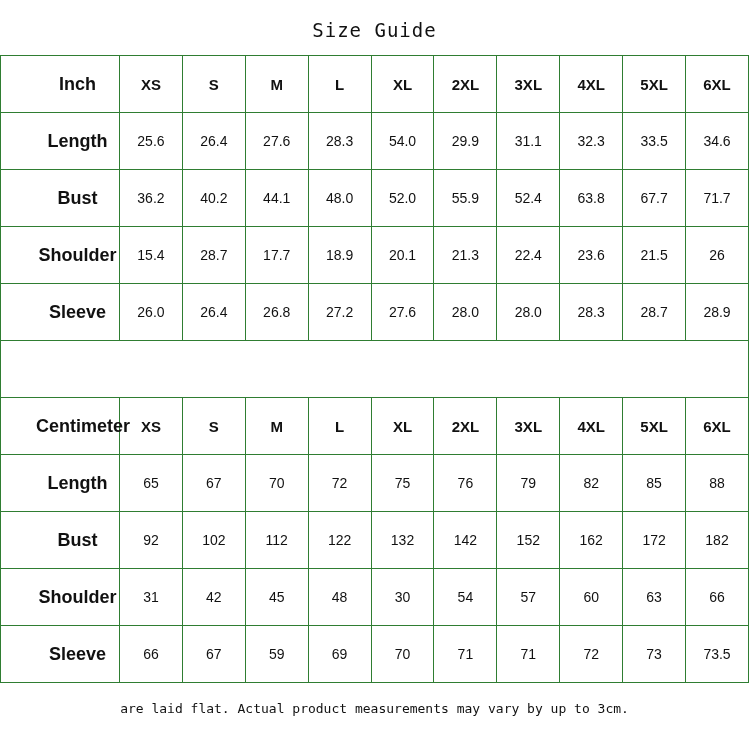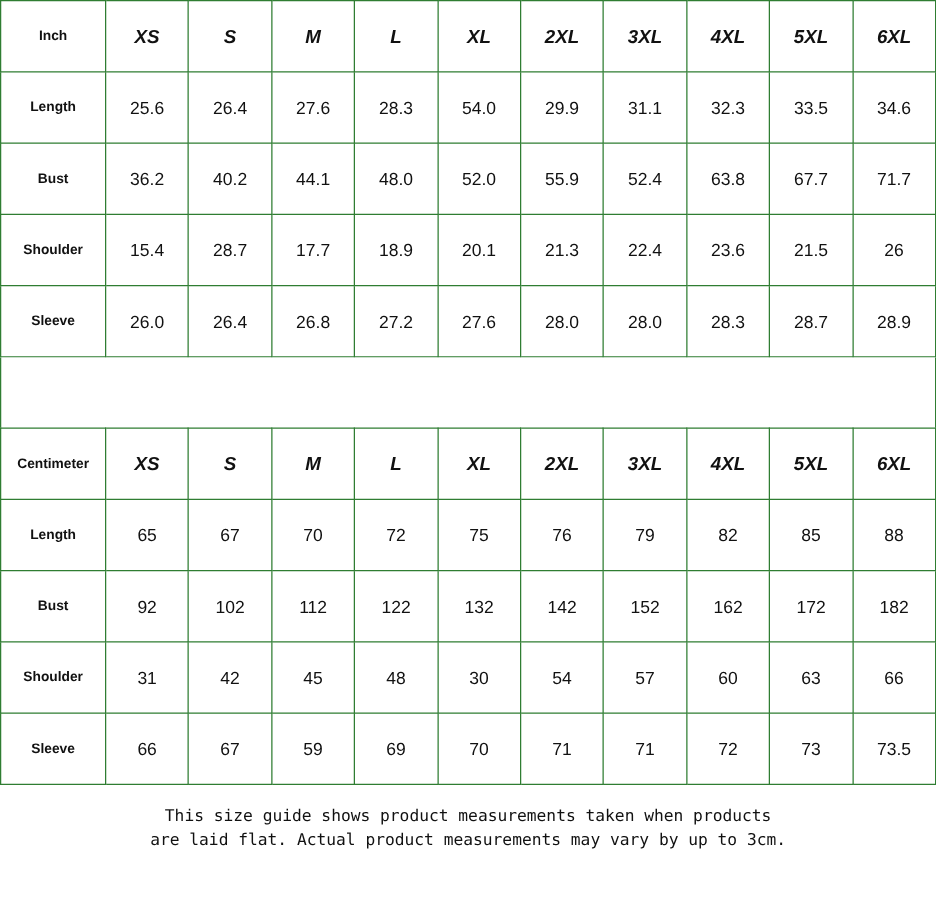--- a/index.html
+++ b/index.html
@@ -41,25 +41,25 @@
     height: 56px;
     text-align: center;
     vertical-align: middle;
     font-size: 14px;
     font-weight: bold;
     color: #111111;
     padding: 0;
   }
   table.size-table td.rowhead, table.size-table th.rowhead {
     width: 83px;
-    font-size: 11px;
+    font-size: 18px;
+    padding-left: 35px;
   }
   table.size-table th.colhead {
     font-size: 15px;
-    font-style: italic;
   }
   table.size-table td.value {
     font-weight: normal;
     font-size: 14px;
   }
   .gap {
     height: 56px;
     width: 749px;
     border-left: 1px solid #2f7d32;
     border-right: 1px solid #2f7d32;
@@ -74,20 +74,21 @@
     color: #111111;
     padding-top: 16px;
   }
   .footer div { white-space: nowrap; }
 </style>
 </head>
 <body>
 
 <div class="page">
 
+  <div class="title">Size Guide</div>
 
   <table class="size-table">
     <thead>
       <tr>
         <th class="rowhead">Inch</th>
         <th class="colhead">XS</th>
         <th class="colhead">S</th>
         <th class="colhead">M</th>
         <th class="colhead">L</th>
         <th class="colhead">XL</th>
@@ -222,17 +223,16 @@
         <td class="value">71</td>
         <td class="value">71</td>
         <td class="value">72</td>
         <td class="value">73</td>
         <td class="value">73.5</td>
       </tr>
     </tbody>
   </table>
 
   <div class="footer">
-    <div>This size guide shows product measurements taken when products</div>
     <div>are laid flat. Actual product measurements may vary by up to 3cm.</div>
   </div>
 
 </div>
 
 </body></html>

